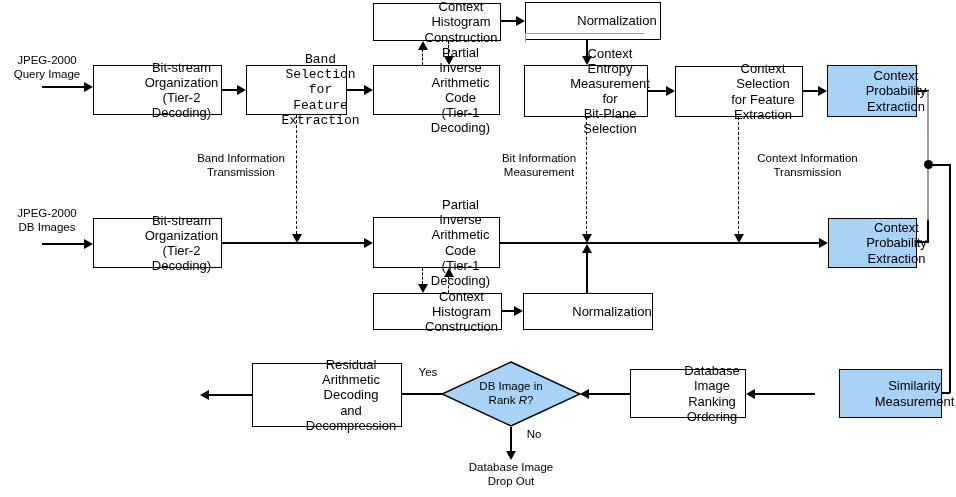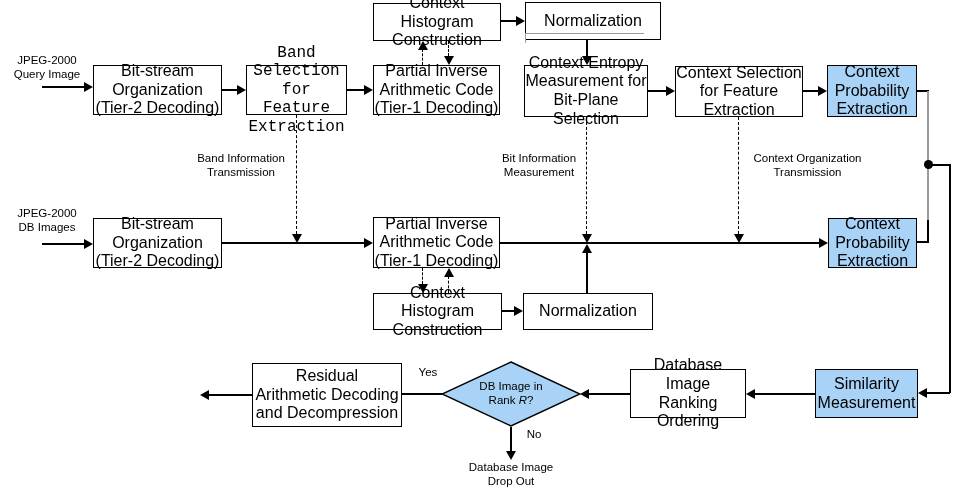--- a/index.html
+++ b/index.html
@@ -4,21 +4,21 @@
 <style>
   html,body{margin:0;padding:0;background:#fff;}
   .canvas{
     position:relative;width:956px;height:497px;background:var(--background,#fff);
     font-family:"Liberation Sans","DejaVu Sans",sans-serif;color:#000;
     overflow:hidden;
   }
   .node{
     position:absolute;box-sizing:border-box;border:1.5px solid #000;background:#fff;
     display:flex;align-items:center;justify-content:center;text-align:center;
-    font-size:16px;line-height:1.16;white-space:pre-line;
+    font-size:13px;line-height:1.16;white-space:pre-line;padding-left:48px;
   }
   .node.hl{background:var(--highlight,#a8d2f6);}
   .flabel{
     position:absolute;text-align:center;font-size:11.5px;line-height:1.2;
     white-space:pre-line;
   }
   .ln-h{position:absolute;height:2px;background:#000;}
   .ln-v{position:absolute;width:2px;background:#000;}
   .ln-v.gray{background:var(--connector_gray,#9c9c9c);}
   .ln-dash{position:absolute;width:0;border-left:1.5px dashed #000;}
@@ -190,40 +190,40 @@
 
   <div class="node" style="left:373px;top:293px;width:129px;height:37px;">Context Histogram
 Construction</div>
   <div class="node" style="left:523px;top:293px;width:130px;height:37px;">Normalization</div>
 
   <div class="node" style="left:252px;top:363px;width:150px;height:64px;">Residual
 Arithmetic Decoding
 and Decompression</div>
   <div class="node" style="left:630px;top:369px;width:116px;height:49px;">Database Image
 Ranking Ordering</div>
-  <div class="node hl" style="left:815px;top:369px;width:103px;height:49px;">Similarity
+  <div class="node hl" style="left:839px;top:369px;width:103px;height:49px;">Similarity
 Measurement</div>
 
   <div class="diamond-wrap">
     <svg width="140" height="66" viewBox="0 0 140 66">
       <polygon points="70,1 139,33 70,65 1,33" fill="var(--highlight,#a8d2f6)" stroke="#000" stroke-width="1.5"></polygon>
     </svg>
   </div>
   <div class="diamond-label">
     <span><span>DB Image in</span><br><span>Rank </span><i>R</i><span>?</span></span>
   </div>
 
   <div class="flabel" style="left:2px;top:54px;width:90px;">JPEG-2000
 Query Image</div>
   <div class="flabel" style="left:2px;top:207px;width:90px;">JPEG-2000
 DB Images</div>
   <div class="flabel" style="left:182px;top:152px;width:118px;">Band Information
 Transmission</div>
   <div class="flabel" style="left:480px;top:152px;width:118px;">Bit Information
 Measurement</div>
-  <div class="flabel" style="left:745px;top:152px;width:125px;">Context Organization
+  <div class="flabel" style="left:745px;top:152px;width:125px;">Context Information
 Transmission</div>
   <div class="flabel" style="left:410px;top:366px;width:36px;">Yes</div>
   <div class="flabel" style="left:519px;top:428px;width:30px;">No</div>
   <div class="flabel" style="left:451px;top:461px;width:120px;">Database Image
 Drop Out</div>
 
 </div>
 
 </body></html>

